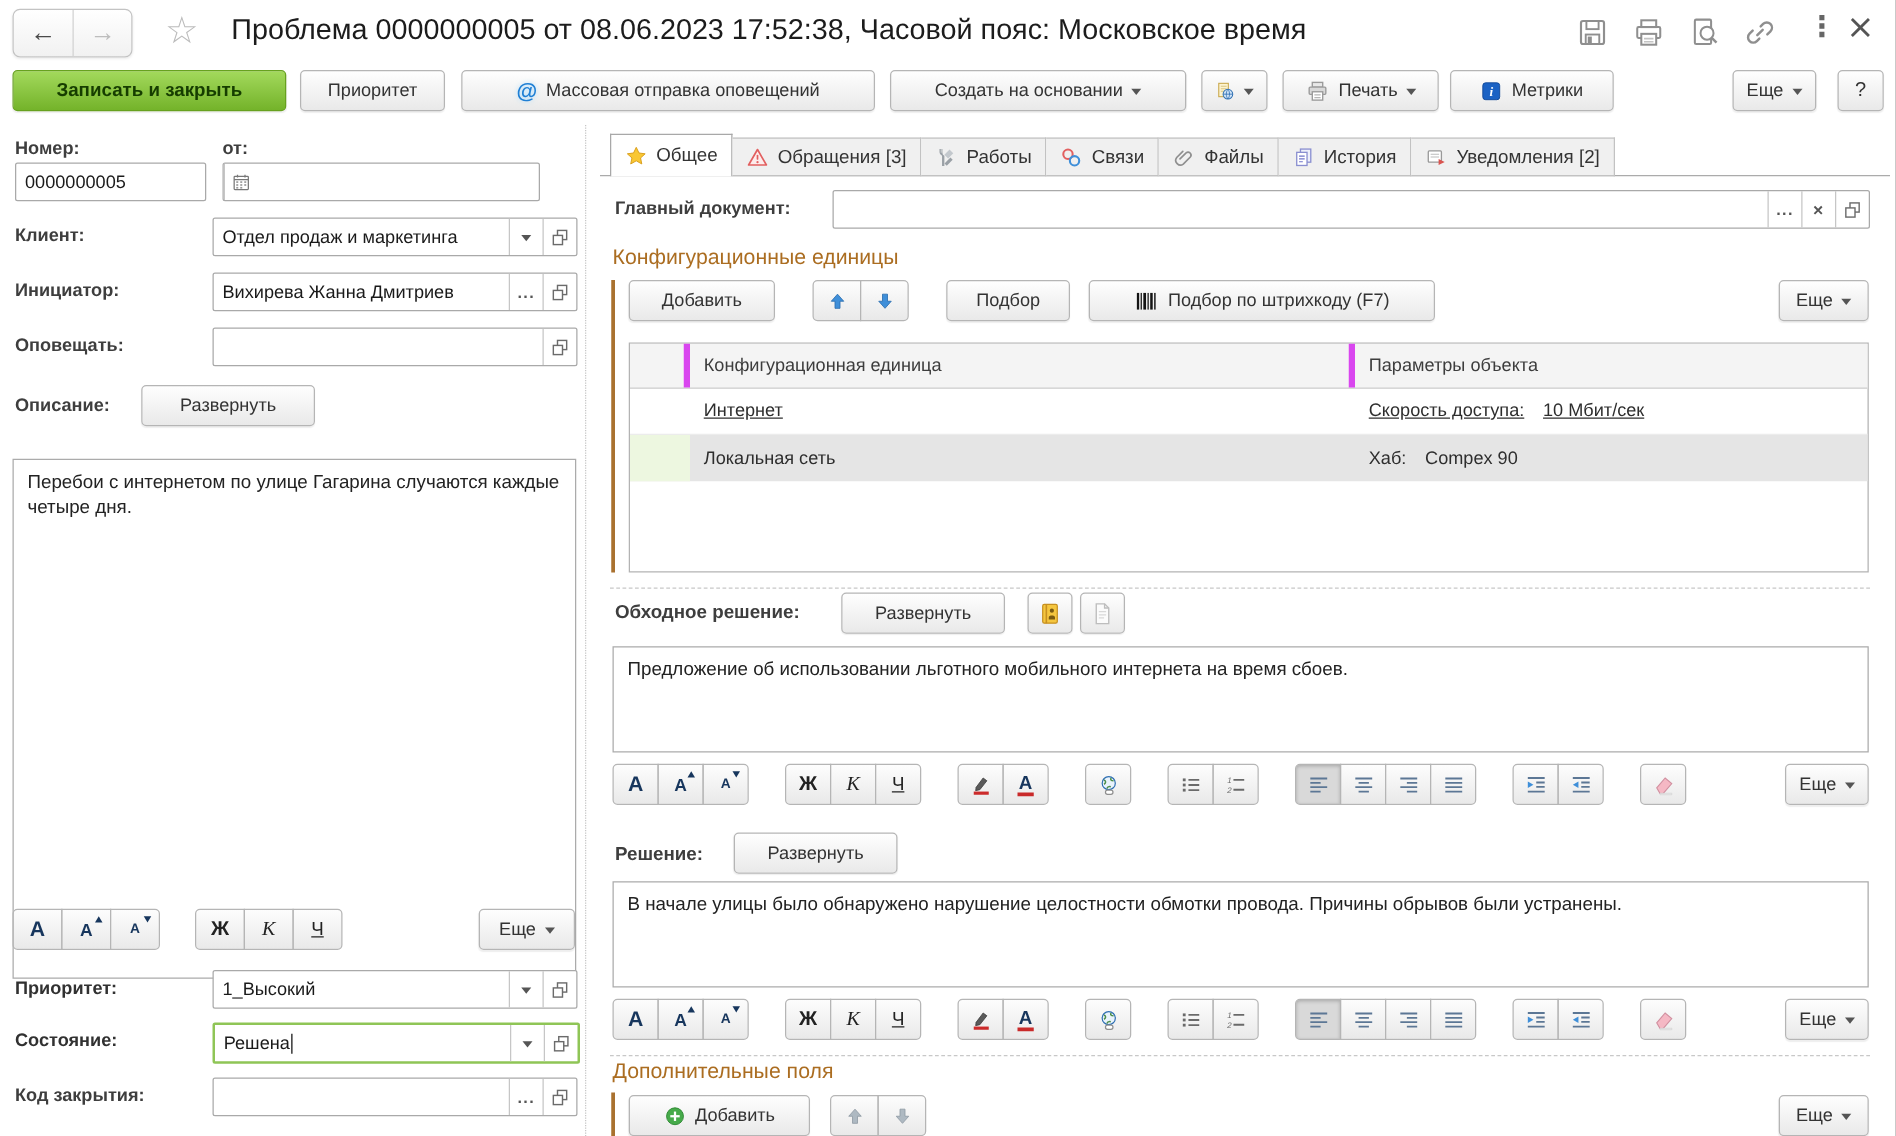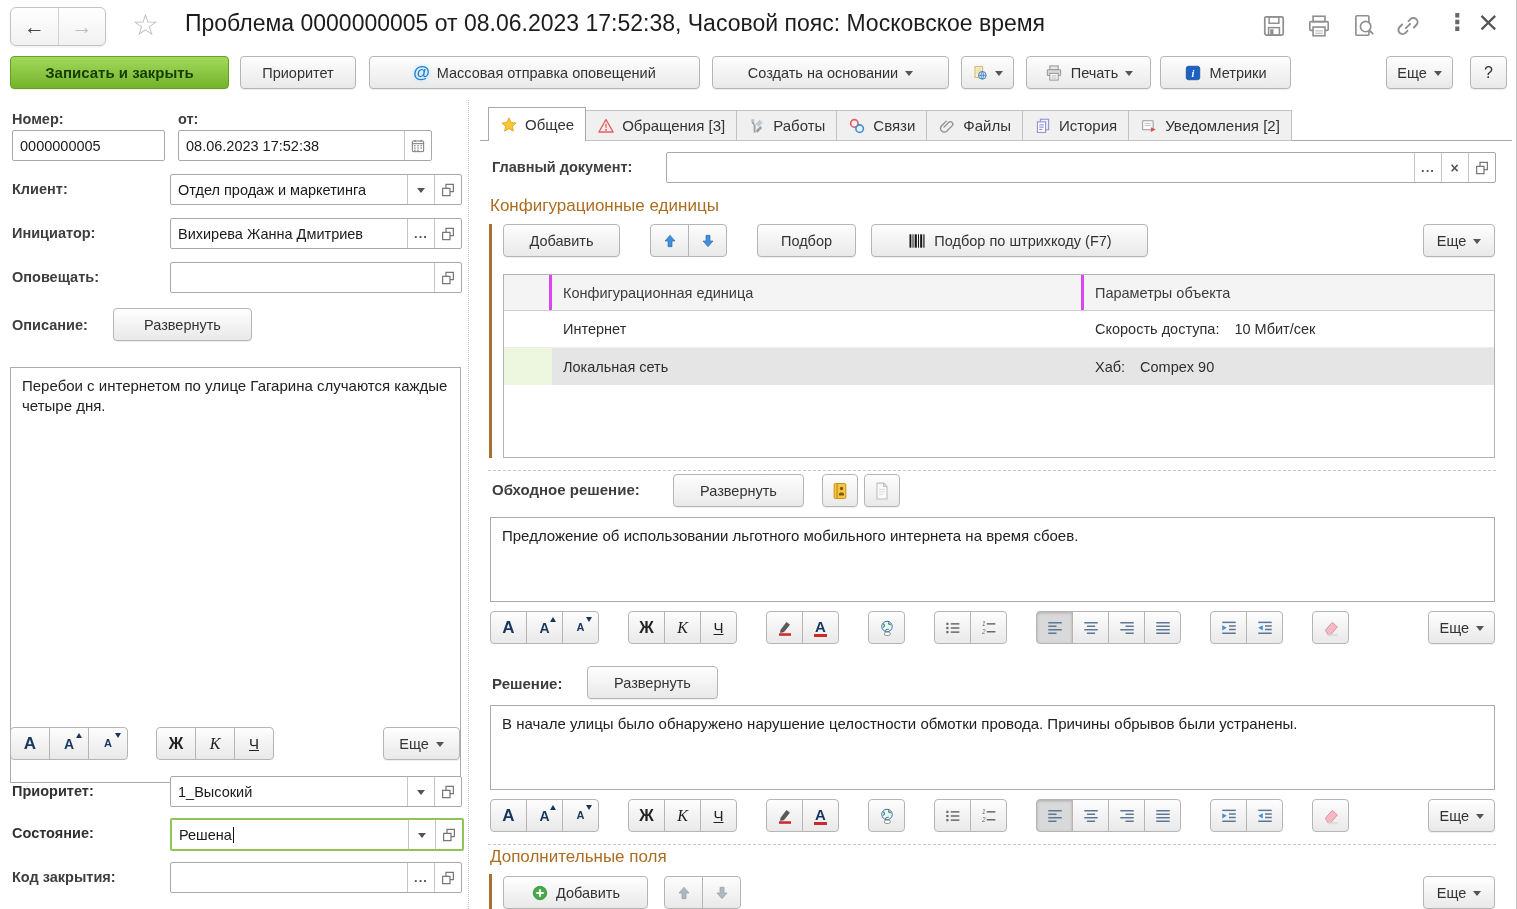--- a/index.html
+++ b/index.html
@@ -83,26 +83,26 @@
   
   .sect-title { position:absolute; font-size:17px; color:#ab6d21; white-space:nowrap; }
   .groupbar { position:absolute; width:3px; background:#a9712f; }
   .dashed { position:absolute; border-top:1px dashed #c8c8c8; }
   .splitter { position:absolute; left:468px; top:100px; height:809px; border-left:1px dotted #c6c6c6; }
 
   .tbl { position:absolute; left:503px; top:274px; width:992px; height:184px;
          border:1px solid #b3b3b3; background:#fff; font-size:14.5px; color:#2e2e2e; }
   .tr { display:flex; height:37px; align-items:stretch; }
   .tr.head { height:36px; background:#f4f4f4; border-bottom:1px solid #cdcdcd; color:#3d3d3d; }
-  .tr.body1 { border-bottom:1px solid #ececec; }
+  .tr.body1 { border-bottom:1px solid #ececec;text-decoration:underline; }
   .td { display:flex; align-items:center; }
   .c1 { width:48px; }
   .c2 { width:532px; padding-left:11px; }
   .c3 { flex:1; padding-left:11px; }
-  .tr.head .c1, .tr.head .c2 { border-right:3px solid #d946ef; }
+  .tr.head .c1, .tr.head .c2 { border-right:5px solid #d946ef; }
   .tr.sel { background:#e5e5e5; }
   .tr.sel .c1 { background:#edf7e0; }
   .pval { margin-left:15px; }
   .ic16 { width:16px; height:16px; display:inline-flex; }
   .ic18 { width:18px; height:18px; display:inline-flex; }
   .ic20 { width:20px; height:20px; display:inline-flex; }
   .ellip { font-weight:bold; color:#555; font-size:13px; letter-spacing:1px; line-height:1; }
   .xseg  { font-size:14px; color:#555; }
 </style>
 </head>
@@ -203,21 +203,20 @@
     </button>
 
   <div class="splitter"></div>
 
   <div class="lbl" style="left:12px;top:104px">Номер:</div>
   <div class="lbl" style="left:178px;top:104px">от:</div>
   <div class="fg" style="left:12px;top:130px;width:153px">
     <input value="0000000005" style="">
   </div>
   <div class="fg" style="left:178px;top:130px;width:254px">
-    <input value="08.06.2023 17:52:38" style="">
     <span class="fseg">
         <i class="ic16">
           <svg viewBox="0 0 24 24" width="100%" height="100%">
             <rect x="3.5" y="4.5" width="17" height="16" rx="1" fill="#fff" stroke="#777" stroke-width="1.5"></rect>
             <line x1="3.5" y1="8.5" x2="20.5" y2="8.5" stroke="#777" stroke-width="1.5"></line>
             <line x1="7.5" y1="2.8" x2="7.5" y2="6" stroke="#777" stroke-width="1.5"></line>
             <line x1="16.5" y1="2.8" x2="16.5" y2="6" stroke="#777" stroke-width="1.5"></line>
             <g fill="#999">
               <rect x="6" y="10.5" width="2.4" height="2"></rect>
               <rect x="10.8" y="10.5" width="2.4" height="2"></rect>

